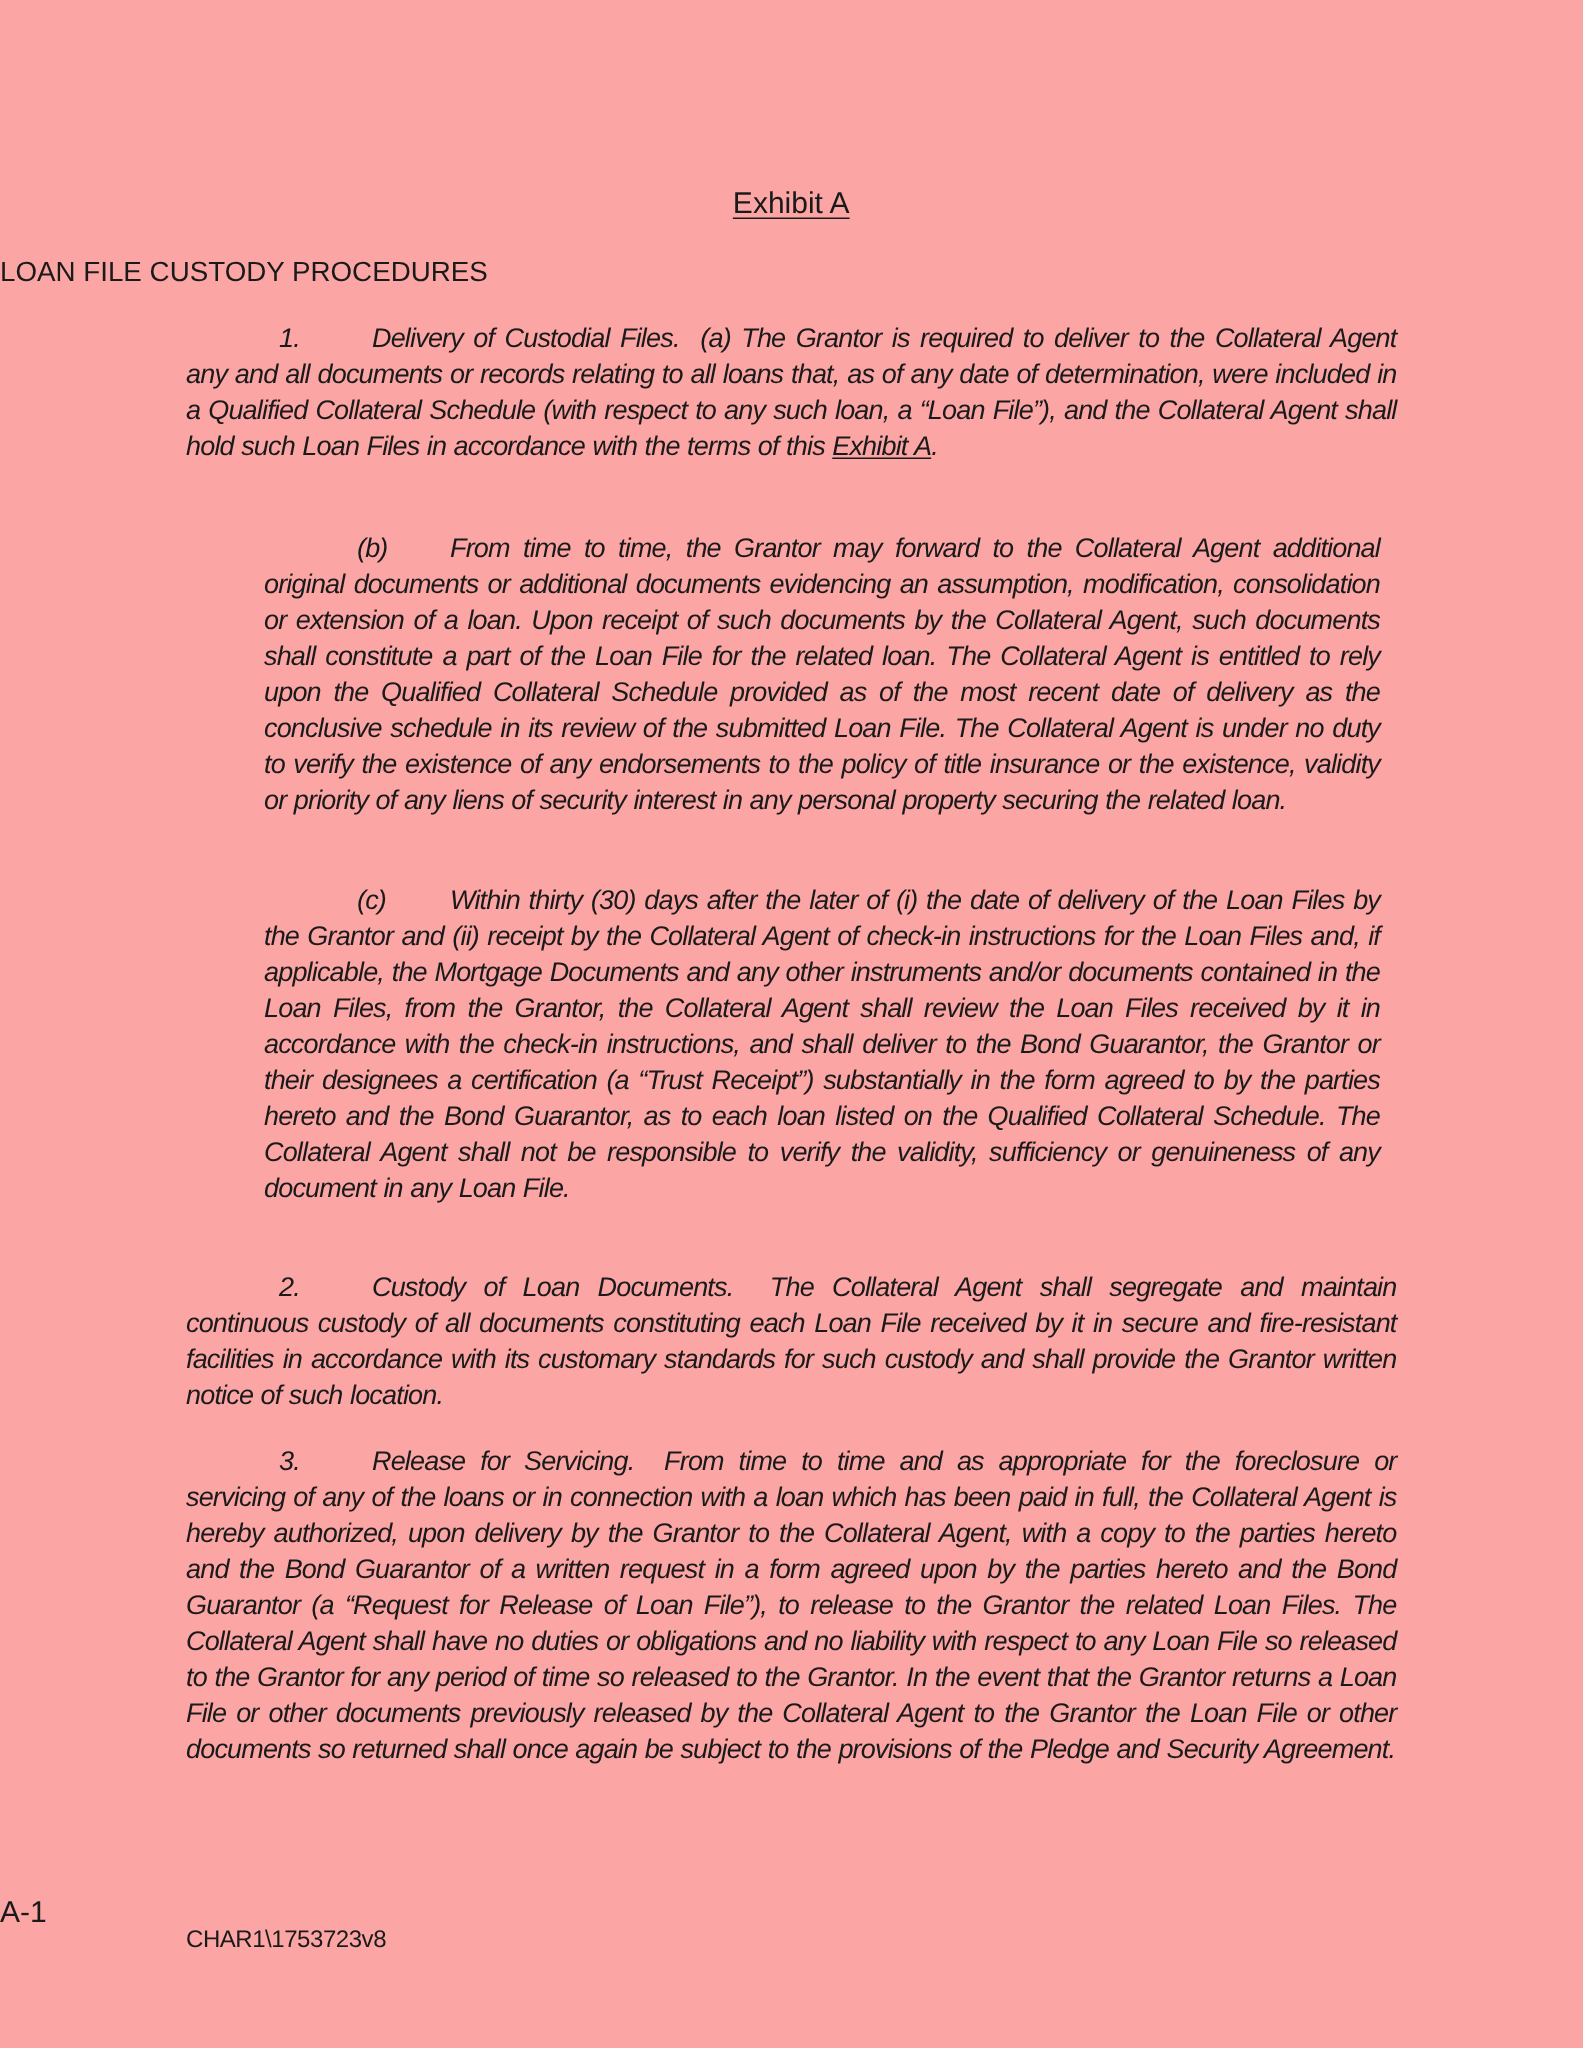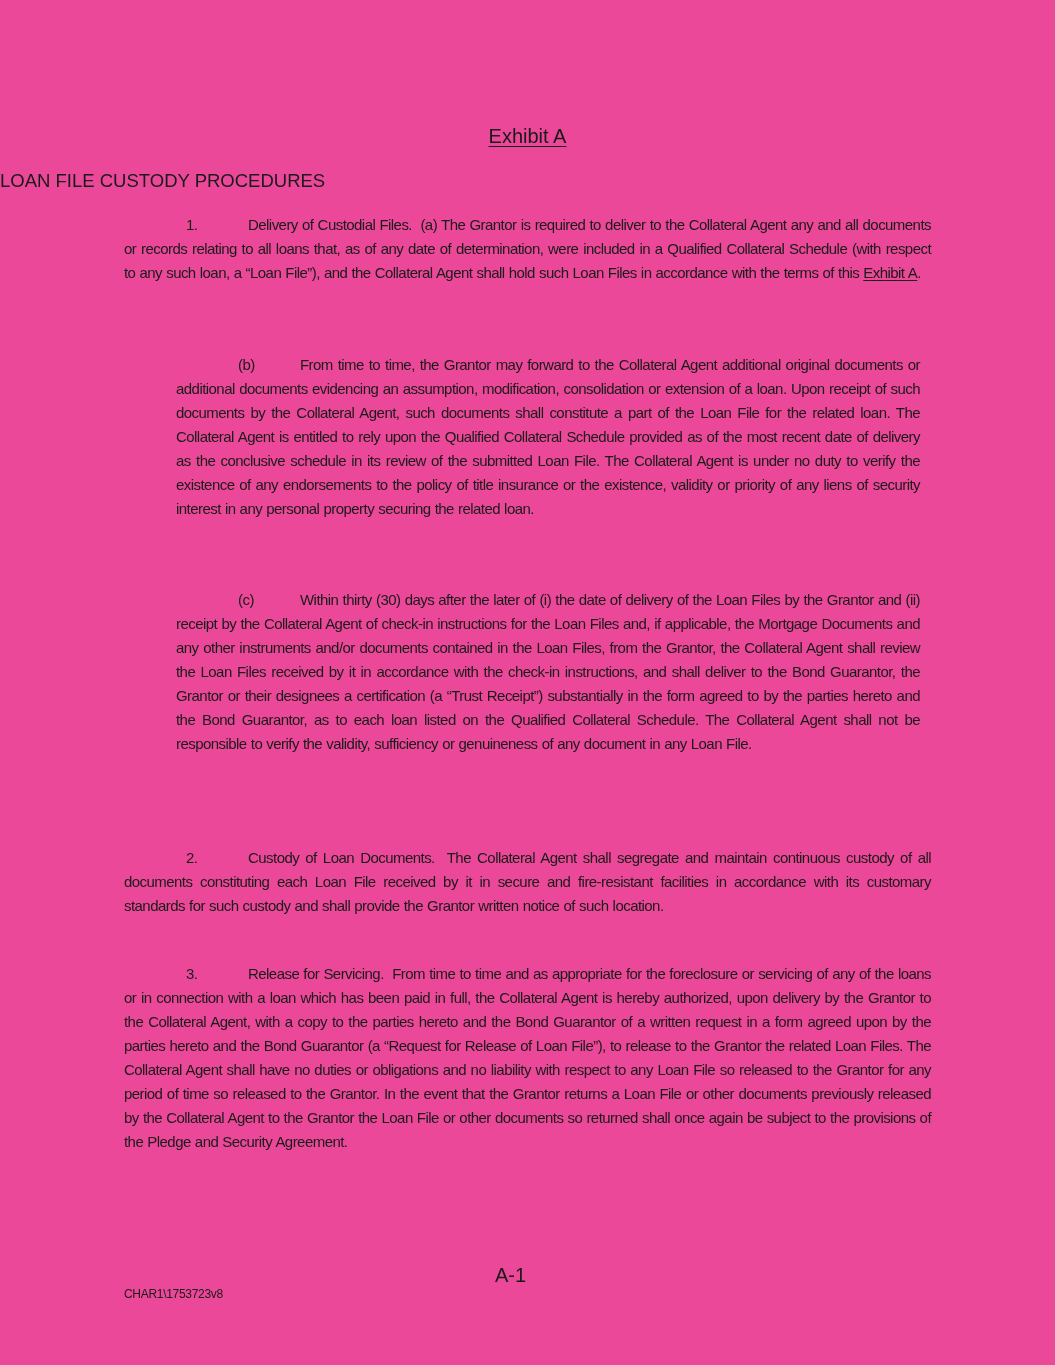--- a/index.html
+++ b/index.html
@@ -1,42 +1,42 @@
 <!DOCTYPE html>
 <html><head>
 <meta charset="utf-8">
 <style>
   html, body { margin: 0; padding: 0; background: #ffffff; }
   body { width: 1055px; height: 1365px; position: relative; overflow: hidden; color: #1a1a1a; }
-  .page { position: absolute; left: 0; top: 0; width: 1055px; height: 1365px; background: #ec4899; }
+  .page { position: absolute; left: 0; top: 0; width: 1055px; height: 1365px; background: #fca5a5; }
   .title {
     position: absolute; left: 0; width: 1055px; top: 124px; text-align: center;
     font-family: "Liberation Sans", sans-serif; font-size: 20px; line-height: 24px;
   }
   .title span { text-decoration: underline; text-underline-offset: 3px; text-decoration-thickness: 1px; }
   .subtitle {
     position: absolute; left: 0; width: 1055px; top: 169px; text-align: left;
     font-family: "Liberation Sans", sans-serif; font-size: 18.5px; line-height: 24px;
   }
   .para {
-    position: absolute; font-family: "Liberation Sans", sans-serif; font-size: 15px;
-    line-height: 24px; text-align: justify; letter-spacing: -0.55px; word-spacing: 0.5px;
+    position: absolute; font-family: "Liberation Sans", sans-serif; font-size: 18px;
+    line-height: 24px; text-align: justify; letter-spacing: -0.55px; word-spacing: 0.5px; font-style: italic;
   }
   .para.full { left: 124px; width: 807px; }
   .para.indent { left: 176px; width: 744px; }
   .tab1 { display: inline-block; width: 62px; }
   .num { display: inline-block; }
   .ul { text-decoration: underline; text-underline-offset: 2px; }
   .pagenum {
-    position: absolute; left: 0; width: 1021px; top: 1263px; text-align: center;
+    position: absolute; left: 0; width: 1021px; top: 1263px; 
     font-family: "Liberation Sans", sans-serif; font-size: 20px; line-height: 24px;
   }
   .docid {
     position: absolute; left: 124px; top: 1287px;
-    font-family: "Liberation Sans", sans-serif; font-size: 12px; line-height: 14px; letter-spacing: -0.3px;
+    font-family: "Liberation Sans", sans-serif; font-size: 16px; line-height: 14px; letter-spacing: -0.3px;
   }
 </style>
 </head>
 <body>
 
 <div class="page">
 
   <div class="title"><span>Exhibit A</span></div>
 
   <div class="subtitle">LOAN FILE CUSTODY PROCEDURES</div>

